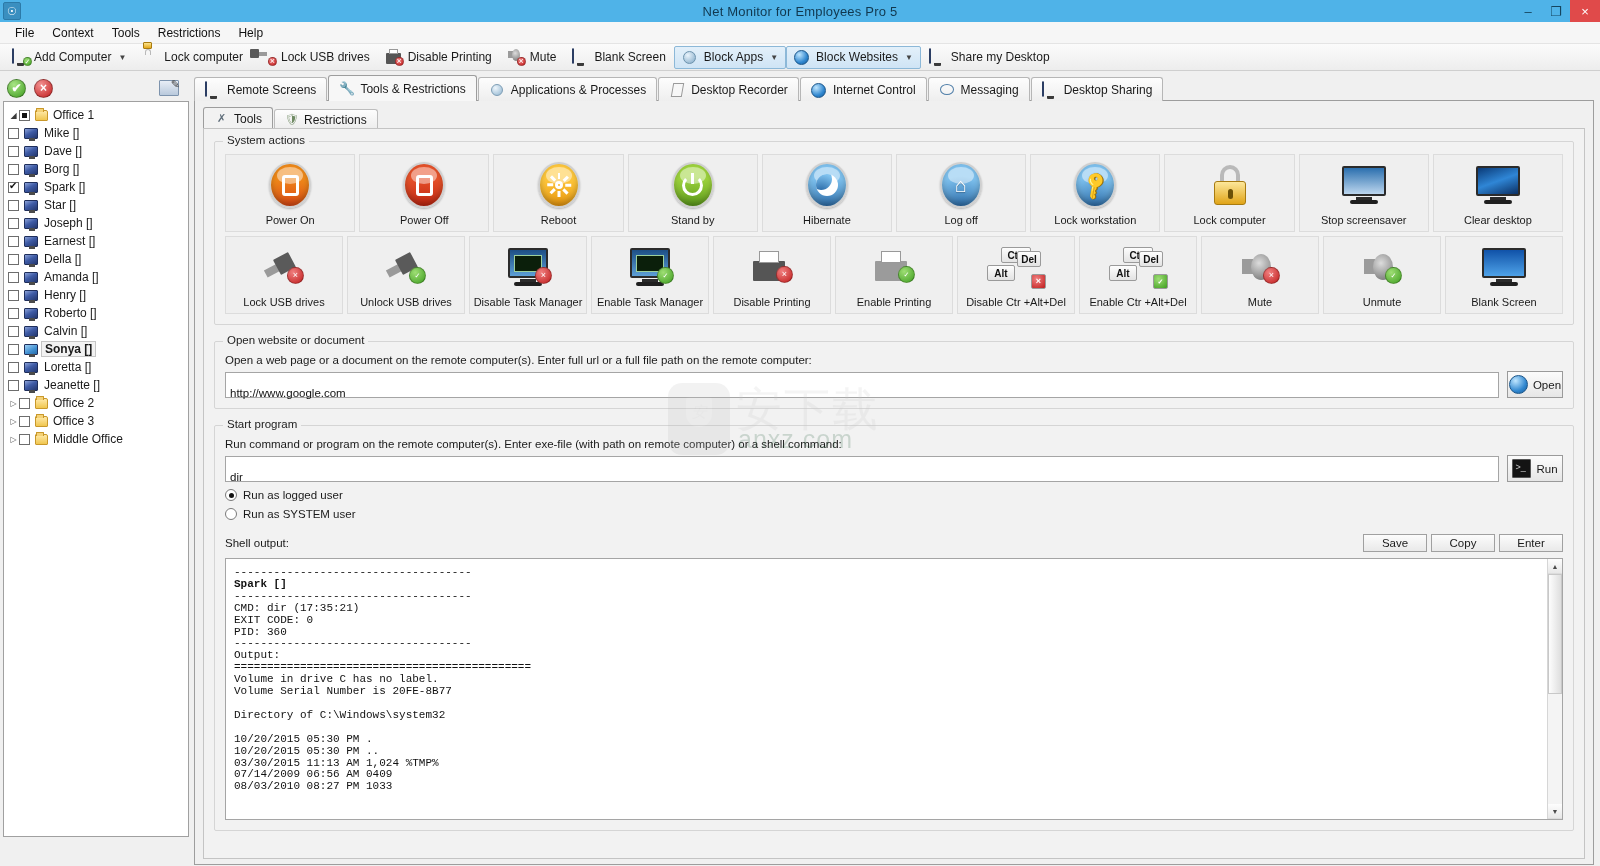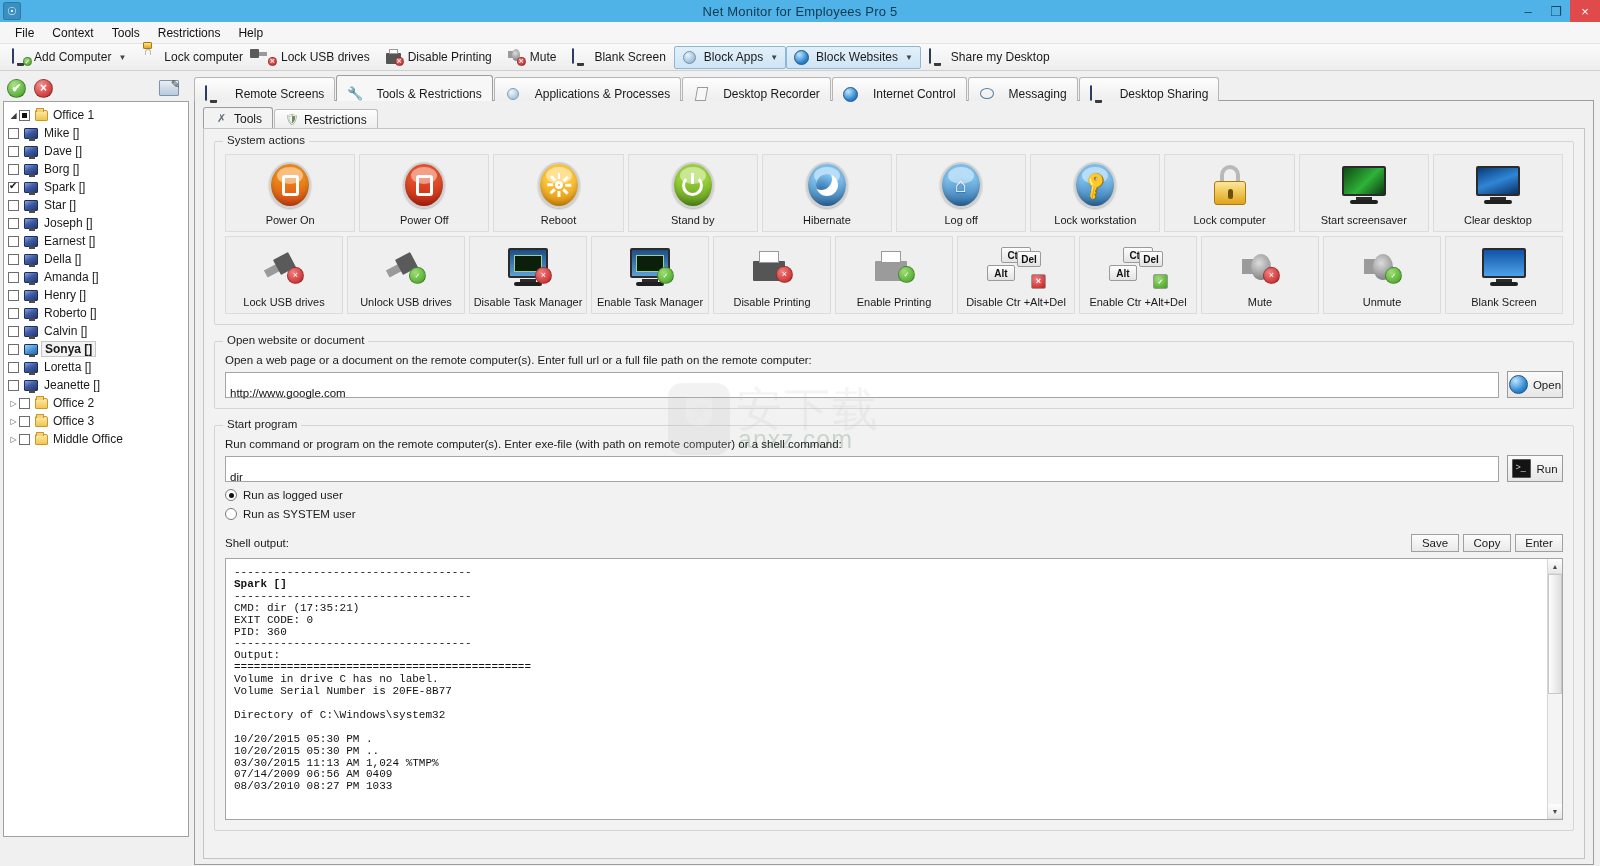--- a/index.html
+++ b/index.html
@@ -121,21 +121,21 @@
      border:1px solid #1f2f5c;border-radius:1px;}
   .pcicon:after{content:"";position:absolute;left:4px;bottom:-3px;width:6px;height:3px;background:#4a4a4a;}
   .pcicon.sel{background:linear-gradient(150deg,#9fd0f5 0%,#3f8fd0 60%,#2a6ca8 100%);}
   .rowlabel{white-space:nowrap;}
   .row.indent{}
   .row.sel .rowlabel{background:#f2f2f2;border:1px solid #c5c5c5;padding:0 3px;margin-left:-3px;font-weight:bold;}
 
   
   .rightpane{flex:1;padding:4px 6px 0 2px;min-width:0;}
   .tabstrip{display:flex;align-items:flex-end;height:26px;gap:1px;}
-  .tab{display:flex;align-items:flex-end;gap:14px;height:24px;padding:0 10px;
+  .tab{display:flex;align-items:center;gap:6px;height:24px;padding:0 10px;
      background:linear-gradient(#fdfdfd,#eeeeee);border:1px solid #b6b6b6;
      border-bottom:none;border-radius:3px 3px 0 0;font-size:12px;white-space:nowrap;}
   .tab.sel{height:26px;background:#f7f7f7;border-color:#9d9d9d;font-weight:normal;}
   .tab .ticon{width:16px;height:15px;}
 
   .panel{border:1px solid #9d9d9d;background:#f0f0f0;height:765px;margin-top:-1px;
      padding:6px 8px 8px 8px;}
   .subtabs{display:flex;align-items:flex-end;height:22px;gap:1px;}
   .stab{display:flex;align-items:center;gap:5px;height:20px;padding:0 10px;
      background:linear-gradient(#fdfdfd,#ededed);border:1px solid #bdbdbd;border-bottom:none;
@@ -233,21 +233,21 @@
      color:#ccc;font-size:9px;line-height:14px;padding-left:2px;}
 
   .radio{display:flex;align-items:center;gap:6px;font-size:11.5px;margin-top:7px;}
   .rdot{width:12px;height:12px;border-radius:50%;border:1px solid #7a7a7a;background:#fff;position:relative;}
   .rdot.on:after{content:"";position:absolute;left:2.5px;top:2.5px;width:5px;height:5px;
      border-radius:50%;background:#111;}
 
   .shellhead{display:flex;align-items:center;margin-top:14px;}
   .shellhead .t{font-size:11.5px;}
   .shellhead .btns{margin-left:auto;display:flex;gap:4px;}
-  .sbtn{width:48px;height:18px;border:1px solid #a0a0a0;background:linear-gradient(#fcfcfc,#e9e9e9);
+  .sbtn{width:64px;height:18px;border:1px solid #a0a0a0;background:linear-gradient(#fcfcfc,#e9e9e9);
      font-size:11.5px;display:flex;align-items:center;justify-content:center;}
 
   .shellbox{margin-top:6px;border:1px solid #a5a5a5;background:#fff;height:262px;
      display:flex;overflow:hidden;}
   .shelltext{flex:1;font-family:"Liberation Mono","DejaVu Sans Mono",monospace;
      font-size:11px;line-height:11.9px;padding:8px 0 0 8px;white-space:pre;color:#111;overflow:hidden;}
   .shelltext .b{font-weight:bold;}
   .vscroll{width:15px;background:#f0f0f0;border-left:1px solid #d6d6d6;
      display:flex;flex-direction:column;}
   .vbtn{height:15px;display:flex;align-items:center;justify-content:center;
@@ -612,26 +612,26 @@
                   <span class="padlock">
                     <b></b>
                     <i></i>
                   </span>
                 </div>
               <div class="lbl">Lock computer</div>
             </div>
             <div class="abtn">
               <div class="art">
                   <span class="monitor">
-                <span class="scr green"></span>
+                <span class="scr blue" style="background:linear-gradient(#2b6fae,#bcd6ee)"></span>
                     <span class="stand"></span>
                     <span class="base"></span>
                   </span>
                 </div>
-              <div class="lbl">Start screensaver</div>
+              <div class="lbl">Stop screensaver</div>
             </div>
             <div class="abtn">
               <div class="art">
                   <span class="monitor">
                 <span class="scr blue2"></span>
                     <span class="stand"></span>
                     <span class="base"></span>
                   </span>
                 </div>
               <div class="lbl">Clear desktop</div>

